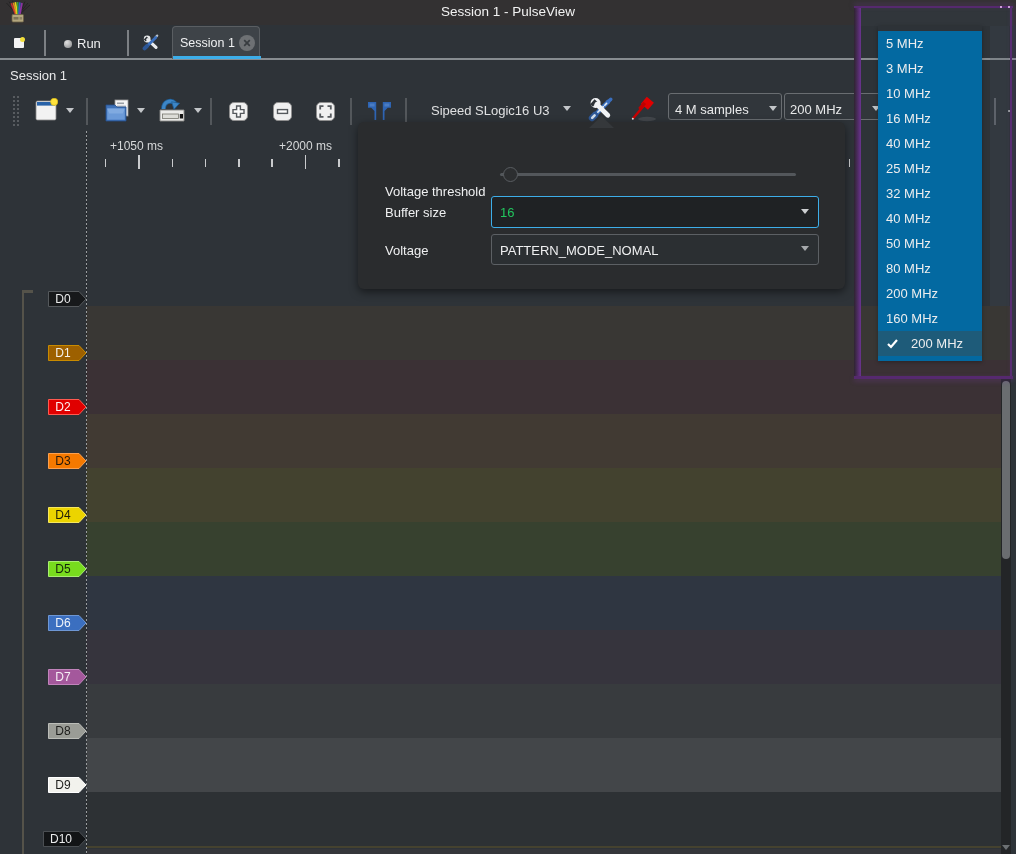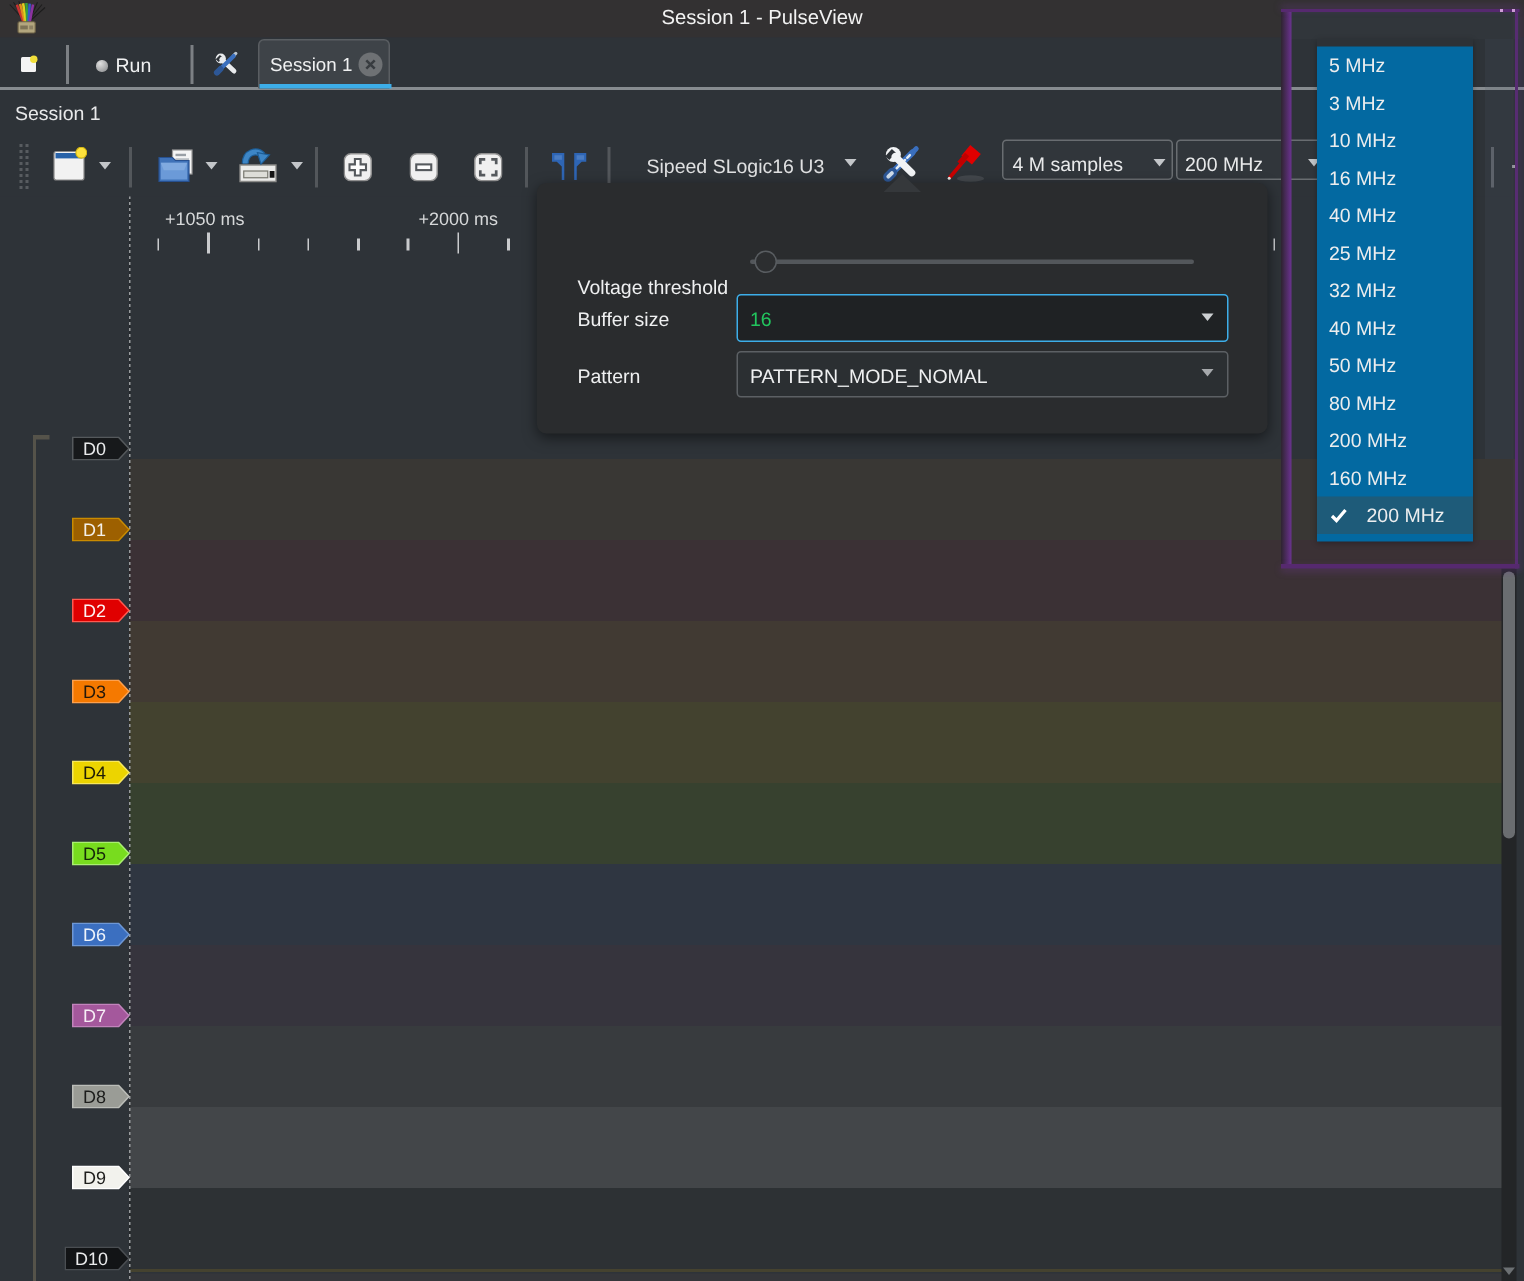--- a/index.html
+++ b/index.html
@@ -293,17 +293,17 @@
   <svg class="abs" style="left:589px;top:116px" width="25" height="12" viewBox="0 0 25 12">
       <polygon points="12.5,0 25,12 0,12" fill="#35383b"></polygon>
     </svg>
   <div class="abs" style="left:385px;top:184px;font-size:13px;color:#eff0f1">Voltage threshold</div>
   <div class="abs" style="left:500px;top:172.5px;width:296px;height:3.5px;background:#53575b;border-radius:2px"></div>
   <div class="abs" style="left:503px;top:166.5px;width:15px;height:15px;border-radius:50%;background:#2c2e30;border:1.5px solid #595d61;box-sizing:border-box"></div>
   <div class="abs" style="left:385px;top:205px;font-size:13px;color:#eff0f1">Buffer size</div>
   <div class="abs combo" style="left:490.5px;top:195.5px;width:328px;height:32px;background:#1f2224;border:1.5px solid #3daee9"></div>
   <div class="abs" style="left:500px;top:204.5px;font-size:13px;color:#22c55e">16</div>
   <div class="abs arrw" style="left:801px;top:208.5px;border-top-color:#cdd0d2"></div>
-  <div class="abs" style="left:385px;top:242.5px;font-size:13px;color:#eff0f1">Pattern</div>
+  <div class="abs" style="left:385px;top:242.5px;font-size:13px;color:#eff0f1">Voltage</div>
   <div class="abs combo" style="left:490.5px;top:234px;width:328px;height:31px;background:#2b2f32;border:1.3px solid #5c6064"></div>
   <div class="abs" style="left:500px;top:242.5px;font-size:13px;color:#eff0f1">PATTERN_MODE_NOMAL</div>
   <div class="abs arrw" style="left:801px;top:246px;border-top-color:#a6a9ac"></div>
 </div>
 
 </body></html>

